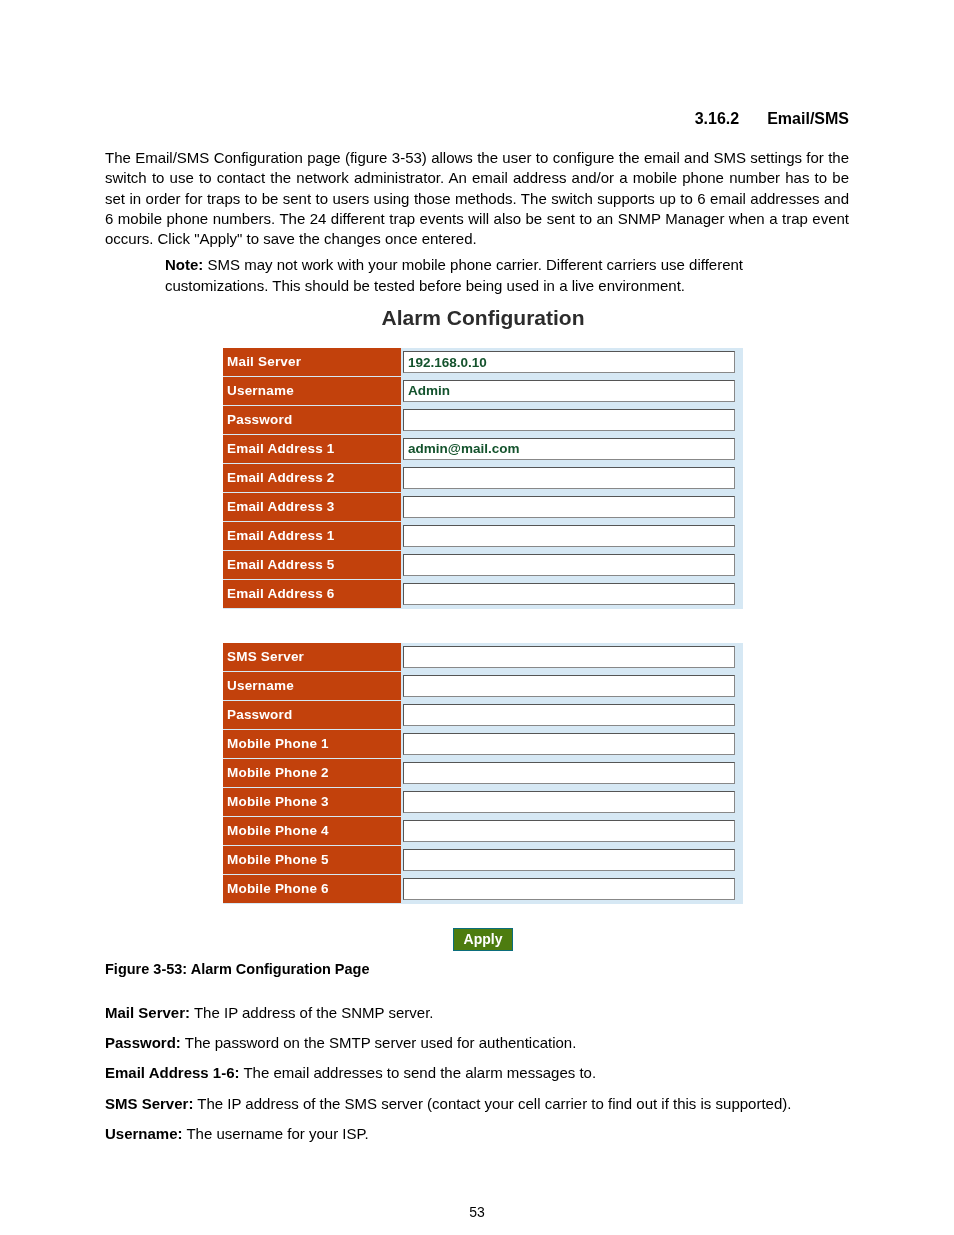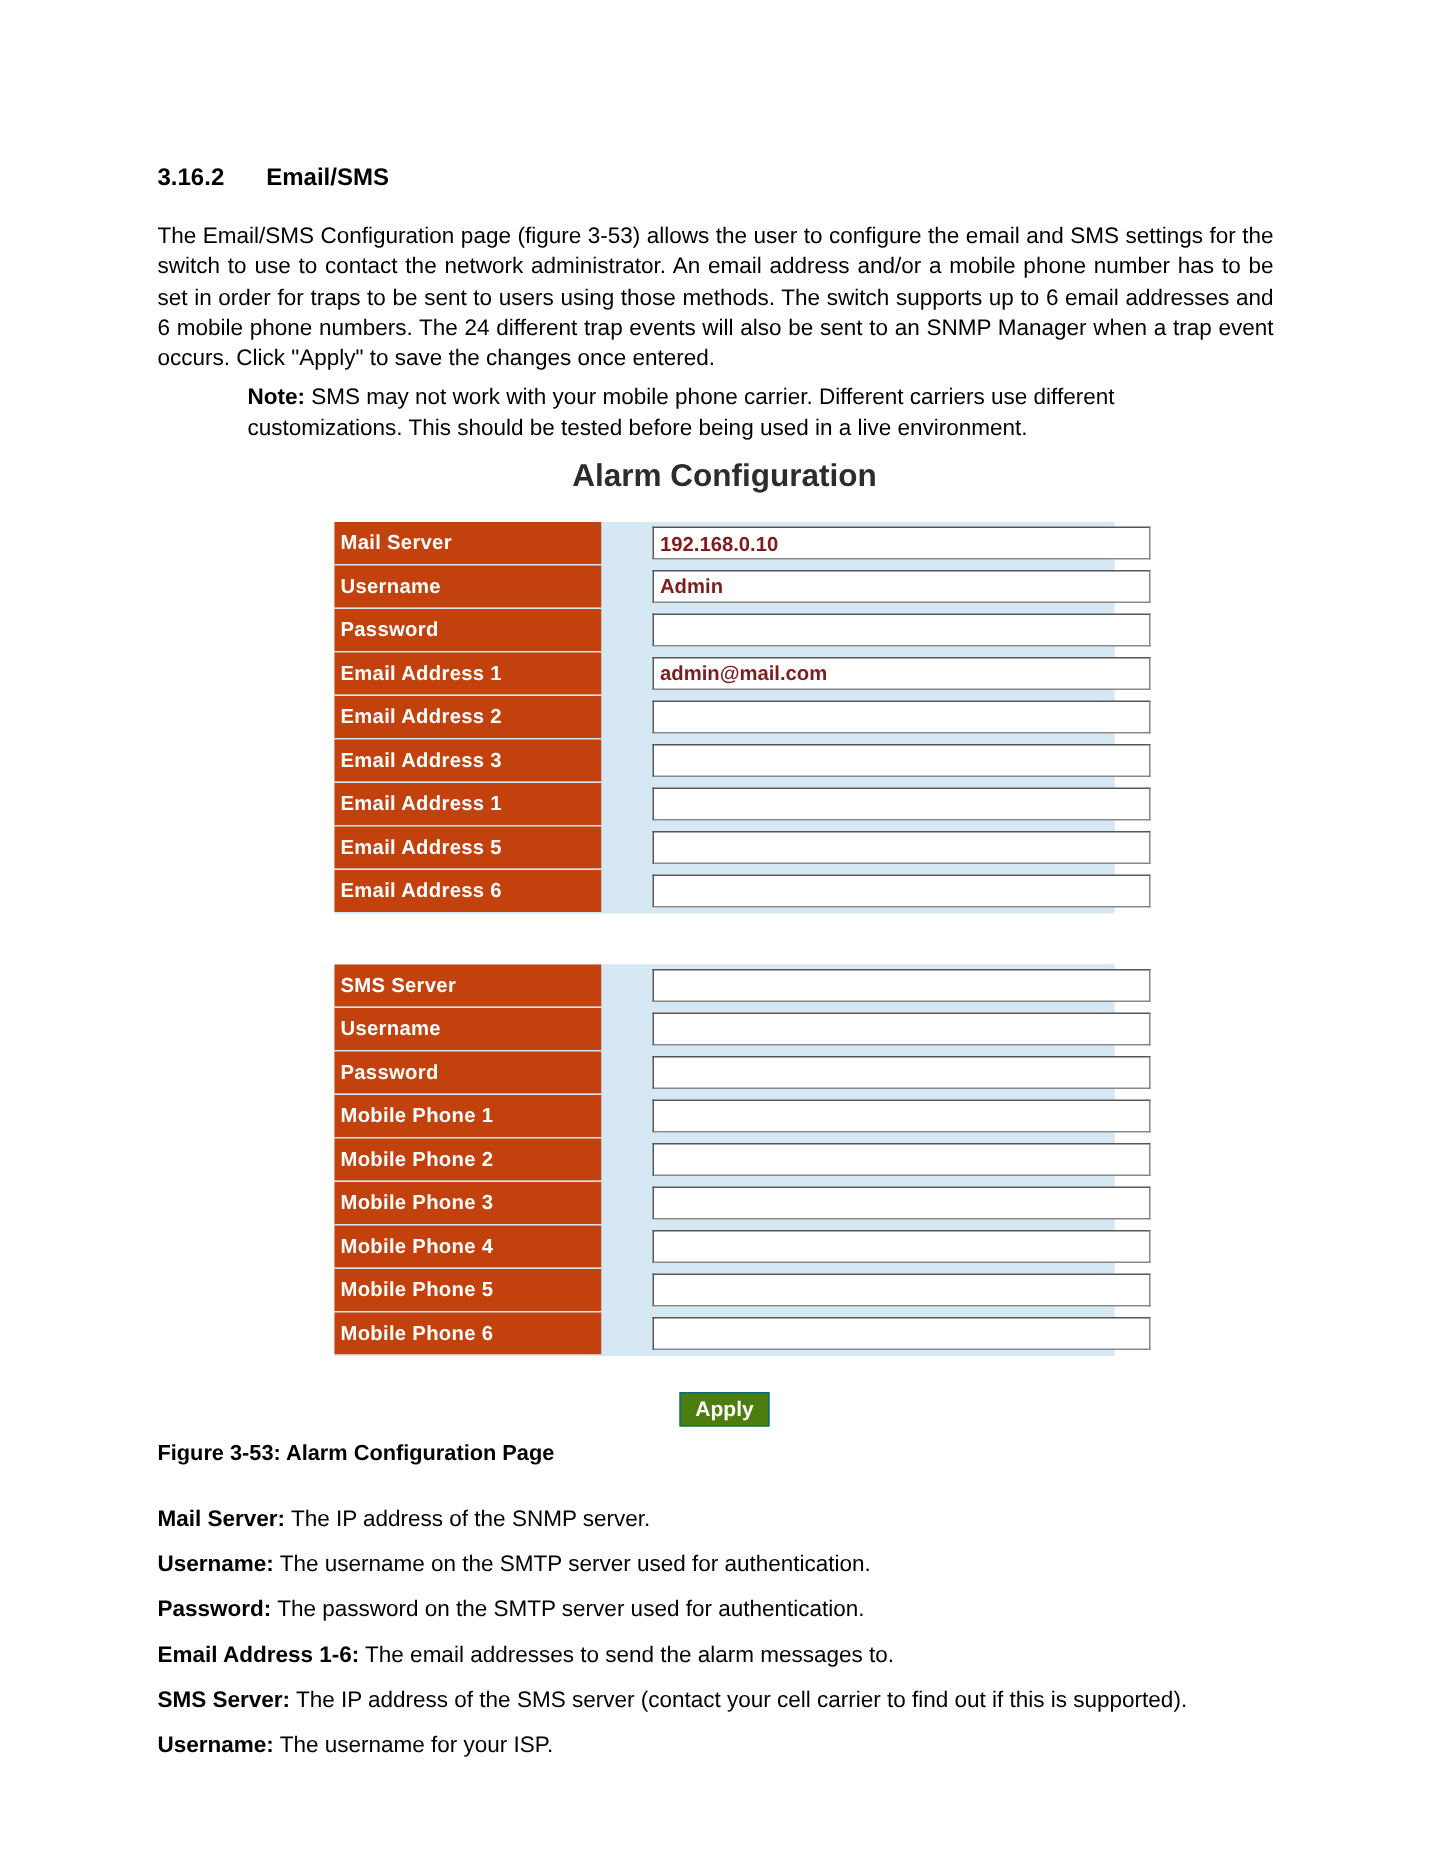--- a/index.html
+++ b/index.html
@@ -13,20 +13,21 @@
   .page {
     width: 954px;
     margin: 0 auto;
     padding: 110px 105px 60px 105px;
     box-sizing: border-box;
   }
   h2.section-heading {
     font-size: 16px;
     font-weight: bold;
     margin: 0 0 20px 0;
+    text-align: right;
   }
   h2.section-heading .num {
     display: inline-block;
     margin-right: 28px;
   }
   p.body-text {
     text-align: justify;
     margin: 0 0 6px 0;
     line-height: 1.35;
   }
@@ -80,22 +81,21 @@
     box-sizing: border-box;
     height: 22px;
     font-family: Verdana, Geneva, sans-serif;
     font-weight: bold;
     font-size: 13.5px;
     padding: 1px 4px;
     border: 1px solid #888;
     border-top-color: #555;
     border-left-color: #555;
     background: #fff;
-    color: #7f1d1d;
-    margin-left: 32px;
+    color: #14532d;
   }
   .table-gap { height: 34px; }
 
   .apply-row {
     text-align: center;
     margin-top: 24px;
   }
   .apply-btn {
     display: inline-block;
     background: #4d7c0f;
@@ -230,21 +230,20 @@
 
     <div class="apply-row">
       <span class="apply-btn">Apply</span>
     </div>
   </div>
 
   <div class="figure-caption">Figure 3-53: Alarm Configuration Page</div>
 
   <div class="defs">
     <p><b>Mail Server:</b><span> The IP address of the SNMP server.</span></p>
-    <p><b>Username:</b><span> The username on the SMTP server used for authentication.</span></p>
     <p><b>Password:</b><span> The password on the SMTP server used for authentication.</span></p>
     <p><b>Email Address 1-6:</b><span> The email addresses to send the alarm messages to.</span></p>
     <p><b>SMS Server:</b><span> The IP address of the SMS server (contact your cell carrier to find out if this is supported).</span></p>
     <p><b>Username:</b><span> The username for your ISP.</span></p>
   </div>
 
   <div class="page-number">53</div>
 </div>
 
 </body></html>

